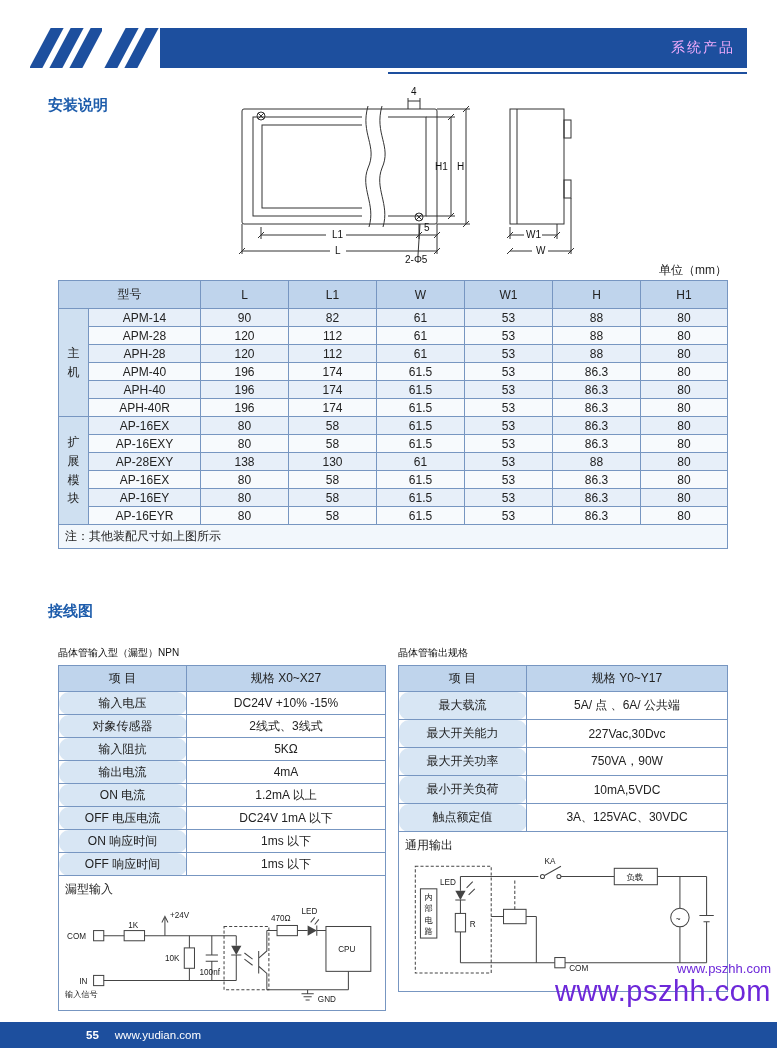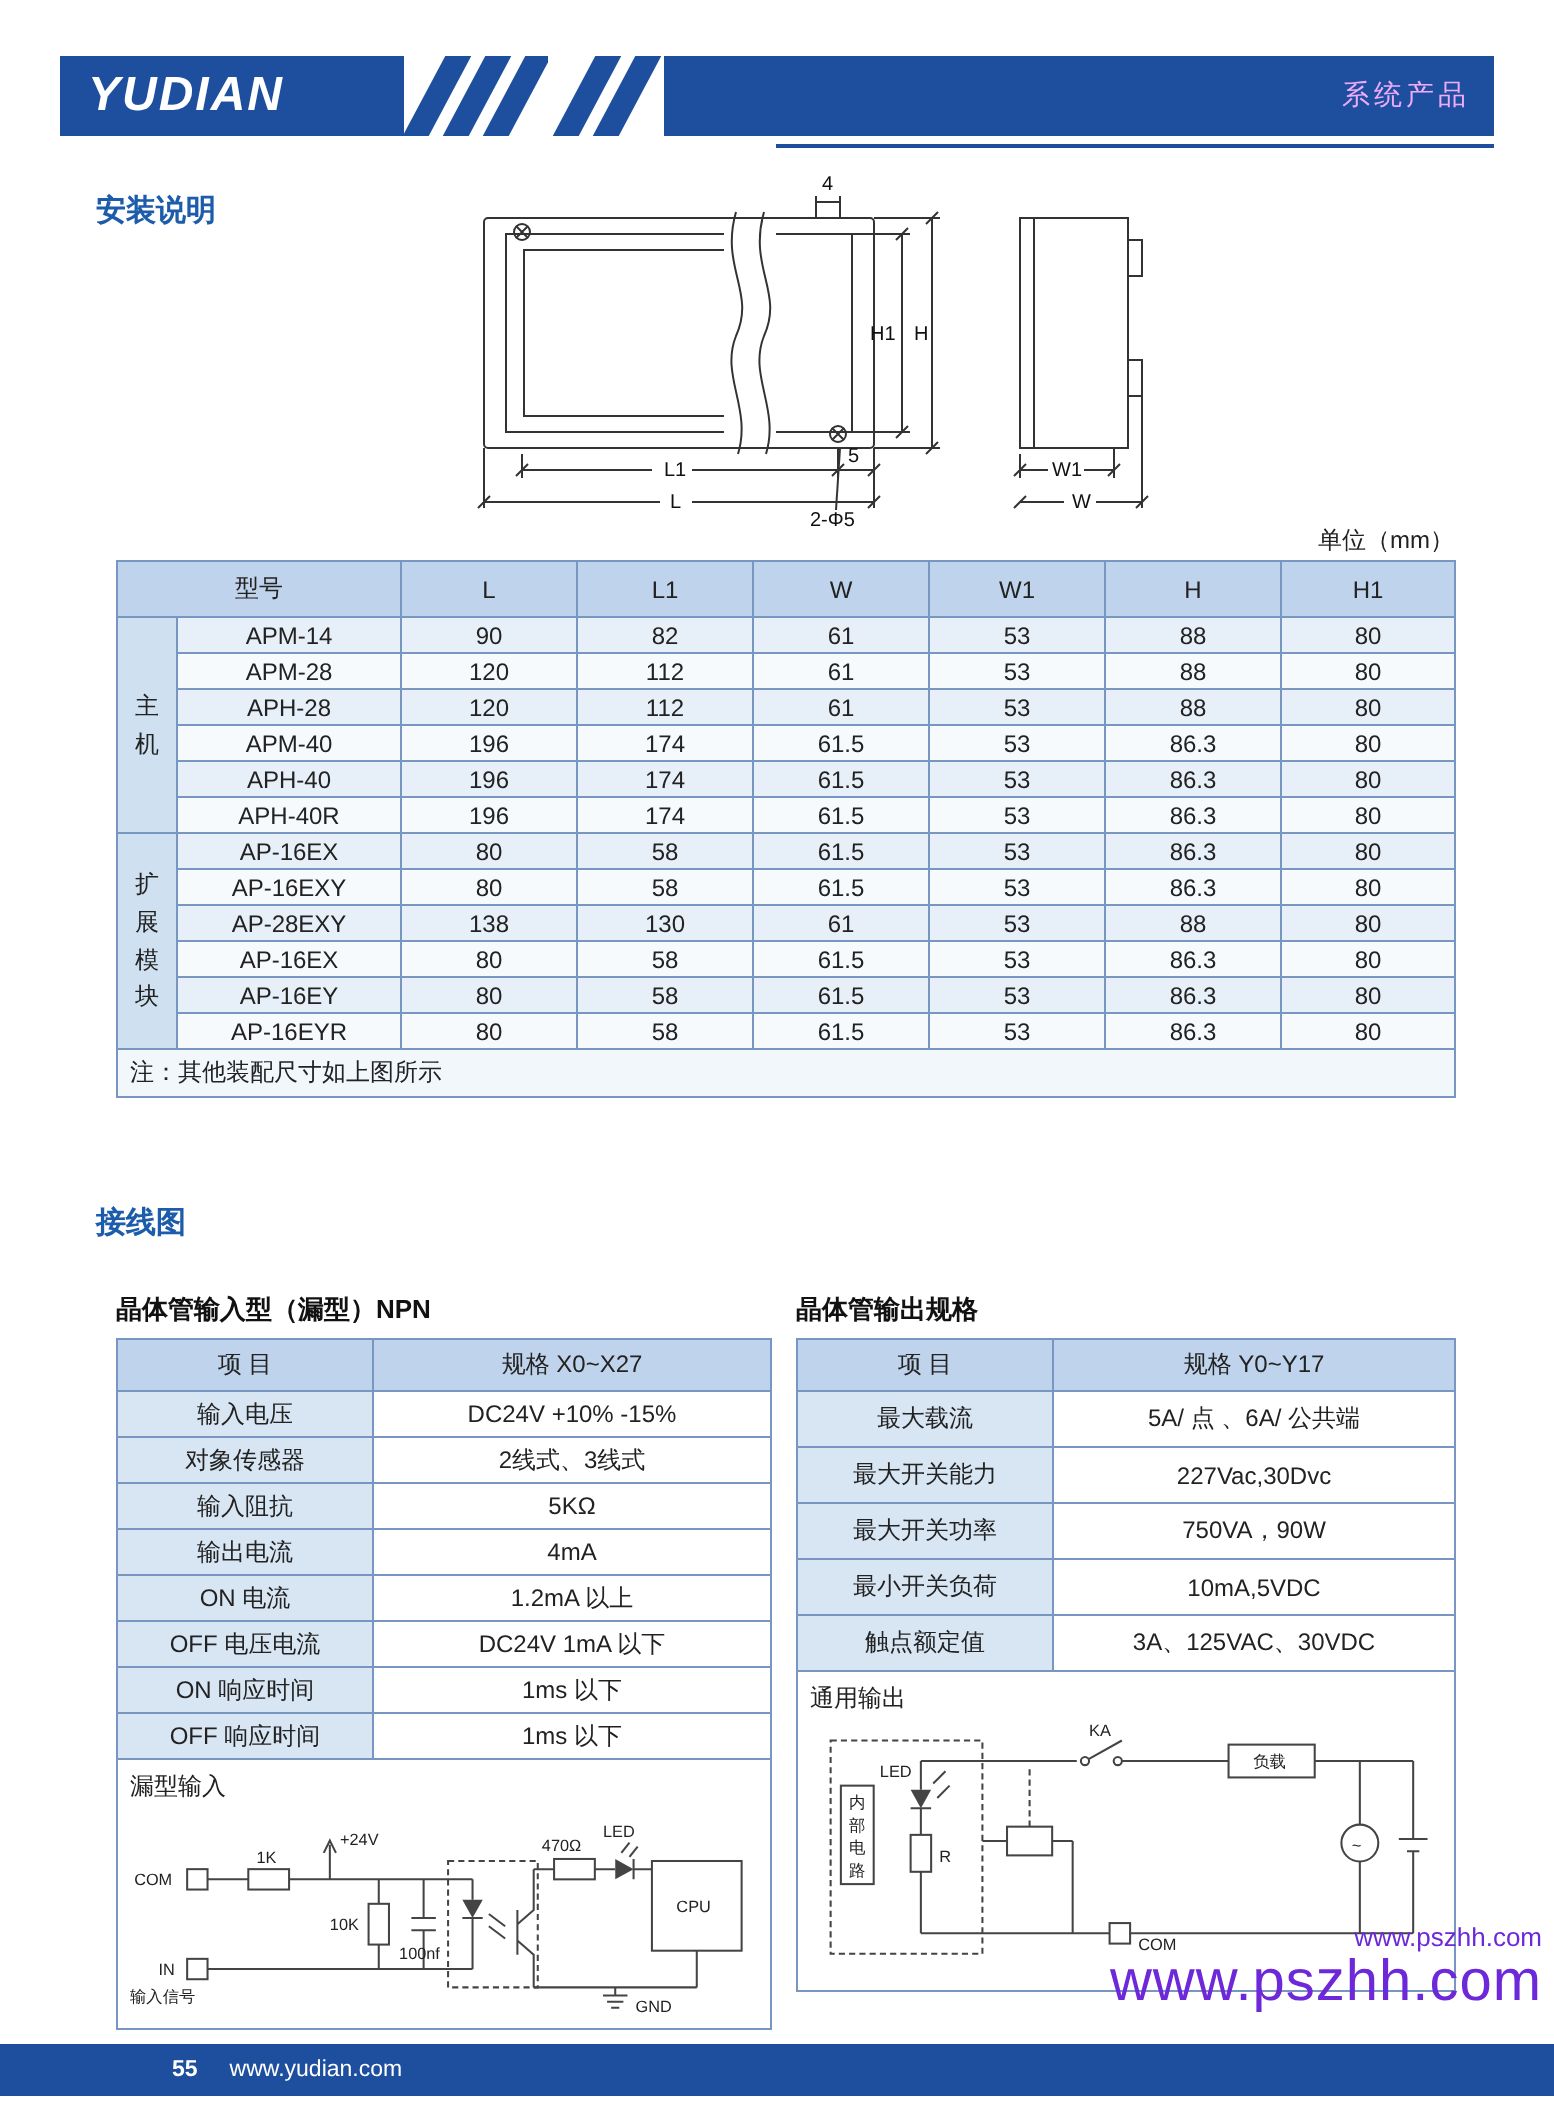--- a/index.html
+++ b/index.html
@@ -32,25 +32,25 @@
   .dim-table th, .dim-table td { border:1px solid #7796c1; text-align:center; padding:1.5px 2px; }
   .dim-table thead th { background:#bfd4ec; font-weight:normal; padding:5px 2px; }
   #dim-body tr:nth-child(odd) td { background:#e7eff9; }
   #dim-body tr:nth-child(even) td { background:#f7fafd; }
   #dim-body td.group-cell { background:#cfe0f1 !important; word-break:break-all; line-height:1.55; padding:16px 8px; }
   .note-cell { background:#f2f7fc; text-align:left !important; padding:3px 6px !important; }
   
   .spec-col { position:absolute; top:646px; }
   .spec-col.left { left:58px; width:328px; }
   .spec-col.right { left:398px; width:330px; }
-  .spec-heading { font-size:13px; color:#111; margin-bottom:5px;font-weight:bold; }
+  .spec-heading { font-size:10px; color:#111; margin-bottom:5px; }
   .spec-table { width:100%; border-collapse:collapse; table-layout:fixed; font-size:12px; }
   .spec-table th, .spec-table td { border:1px solid #7796c1; text-align:center; }
   .spec-table thead th { background:#bfd4ec; font-weight:normal; padding:4px 2px; }
-  .spec-table td { background:#fff; padding:2.5px 2px; }
+  .spec-table td { background:#fff; padding:2.5px 2px;border-radius:10px; }
   .spec-table td.item-cell { background:#d8e6f4; }
   .output-table td { padding:5px 2px; }
   .diagram-box { border:1px solid #7796c1; border-top:0; padding:3px 4px 4px; background:#fff; }
   .diagram-title { font-size:12px; margin:2px 0 2px 2px; }
   .circuit { width:100%; display:block; }
   .circuit path, .circuit rect, .circuit circle, .circuit polygon { stroke:#444; fill:none; stroke-width:1; }
   .circuit .term { fill:#fff; }
   .circuit .solid { fill:#444; stroke:none; }
   .circuit .dashed { stroke-dasharray:3 2; }
   .circuit text { fill:#222; font-size:8px; stroke:none; font-family:"Liberation Sans",sans-serif; }
@@ -61,23 +61,20 @@
   .watermark { position:absolute; right:6px; top:962px; text-align:right; color:#6d28d9; z-index:5; line-height:1.1; }
   .wm-small { font-size:13px; }
   .wm-large { font-size:29px; letter-spacing:.5px; }
 </style>
 </head>
 <body>
 
 <div class="page">
 
   <div class="header">
-    <div class="hdr-logo">
-      <span class="logo-txt">YUDIAN</span>
-    </div>
     <div class="hdr-gap">
       <i class="stripe"></i>
       <i class="stripe"></i>
       <i class="stripe"></i>
     </div>
     <div class="hdr-gap g2">
       <i class="stripe"></i>
       <i class="stripe"></i>
     </div>
     <div class="hdr-band">

